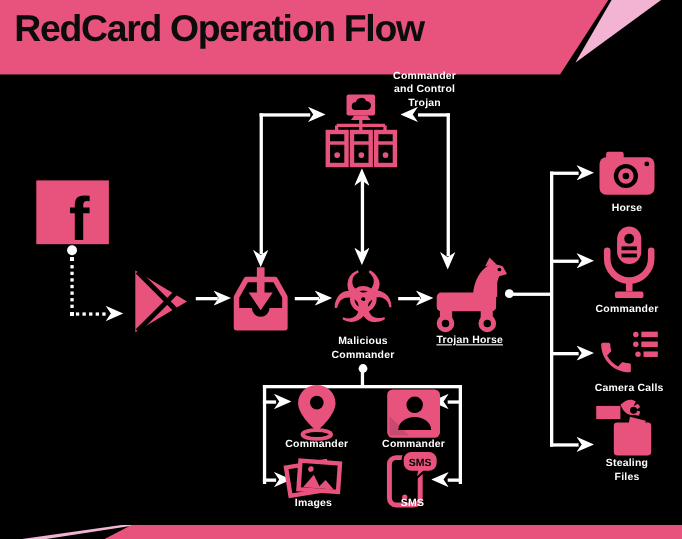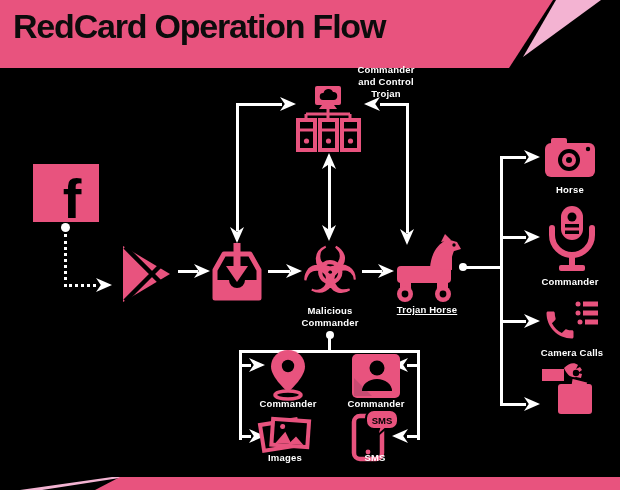--- a/index.html
+++ b/index.html
@@ -207,20 +207,22 @@
 
   <div class="icon" style="left:542px;top:360px;">
     <svg width="56" height="56" viewBox="0 0 56 56">
       <rect x="0" y="9" width="22" height="12" fill="var(--pink)"></rect>
       <path d="M22 8 c5 -5 10 -6 14 -3 l-2 4 4 -2 2 3 -4 3 4 1 -1 4 -5 -1 c-5 1 -9 -2 -12 -9 z" fill="var(--pink)"></path>
       <circle cx="34" cy="13" r="3.2" fill="#000"></circle>
       <polygon points="30,18 46,22 43,34 28,30" fill="var(--pink)" stroke="#000" stroke-width="1.5"></polygon>
       <rect x="16" y="24" width="34" height="30" rx="3" fill="var(--pink)"></rect>
     </svg>
   </div>
+  <div class="cap" style="left:530px;top:416px;width:80px;">Stealing
+Files</div>
 
   <div class="dot" style="left:326px;top:331px;width:8px;height:8px;"></div>
   <div class="ln" style="left:328px;top:338px;width:3px;height:14px;"></div>
   <div class="ln" style="left:239px;top:350px;width:181px;height:3px;"></div>
   <div class="ln" style="left:239px;top:350px;width:3px;height:90px;"></div>
   <div class="ln" style="left:417px;top:350px;width:3px;height:90px;"></div>
   <div class="ln" style="left:239px;top:364px;width:12px;height:3px;"></div>
   <div class="ah" style="left:249px;top:358px;"></div>
   <div class="ln" style="left:239px;top:435px;width:12px;height:3px;"></div>
   <div class="ah" style="left:249px;top:429px;"></div>

